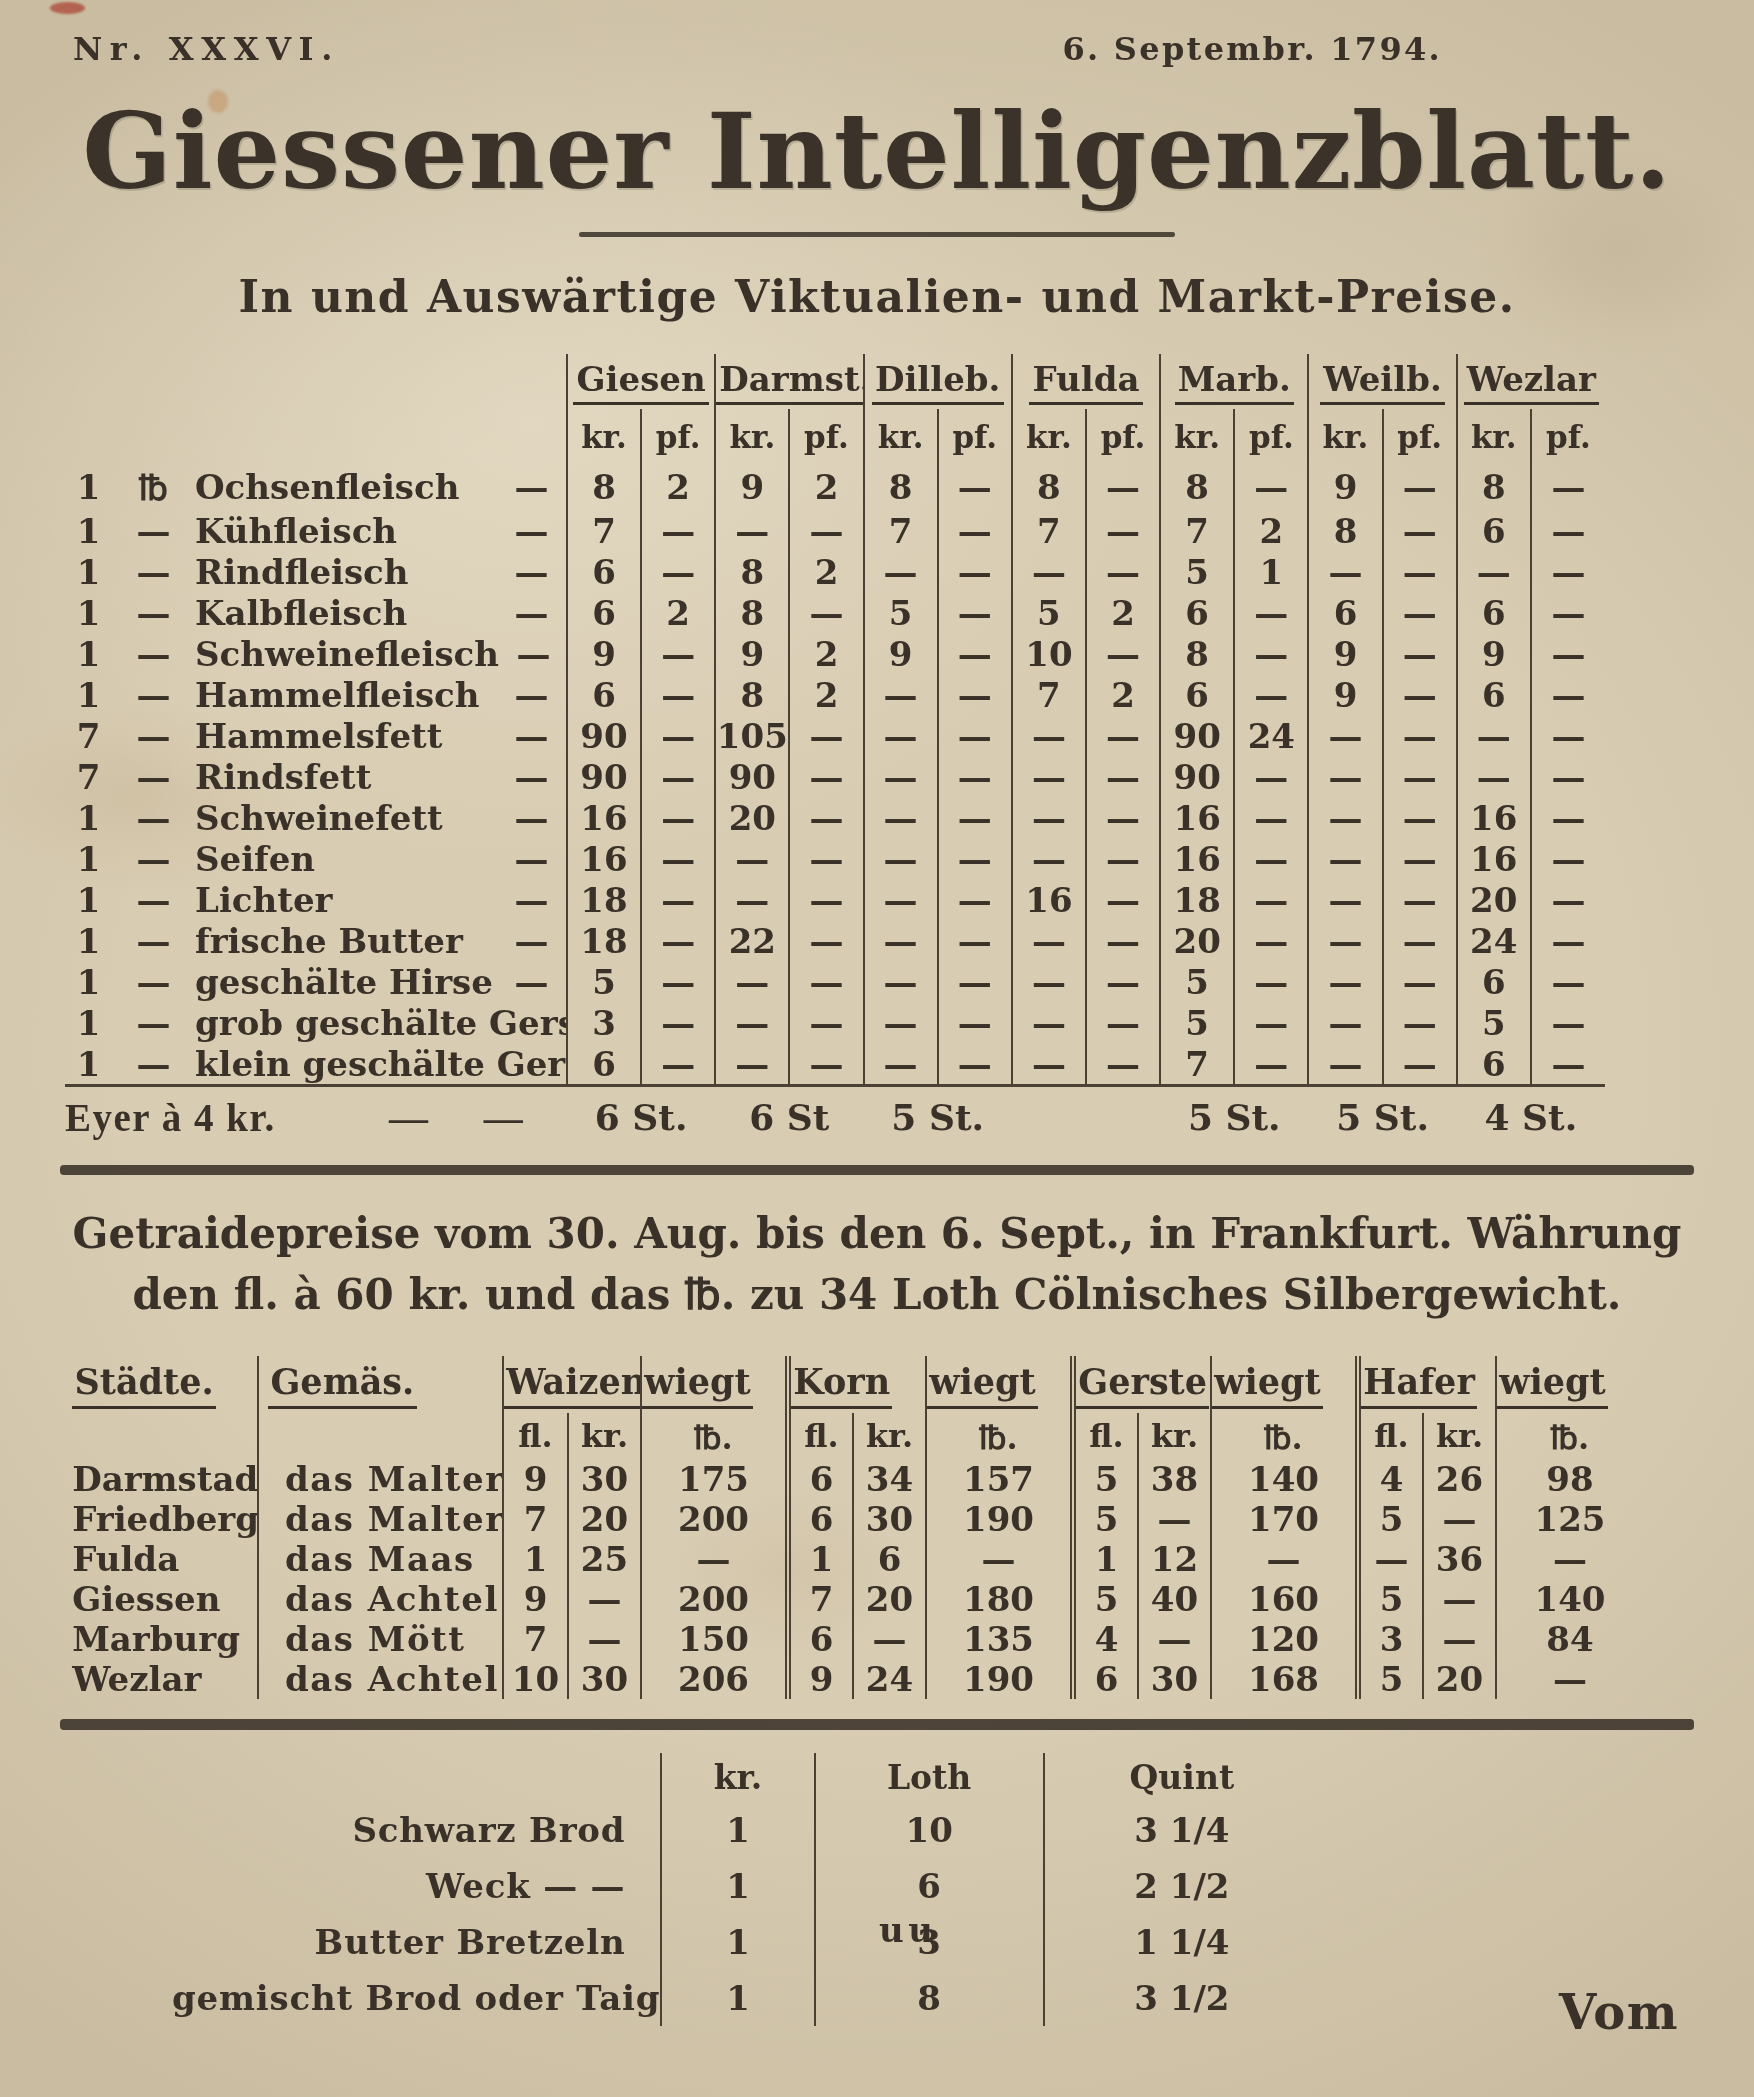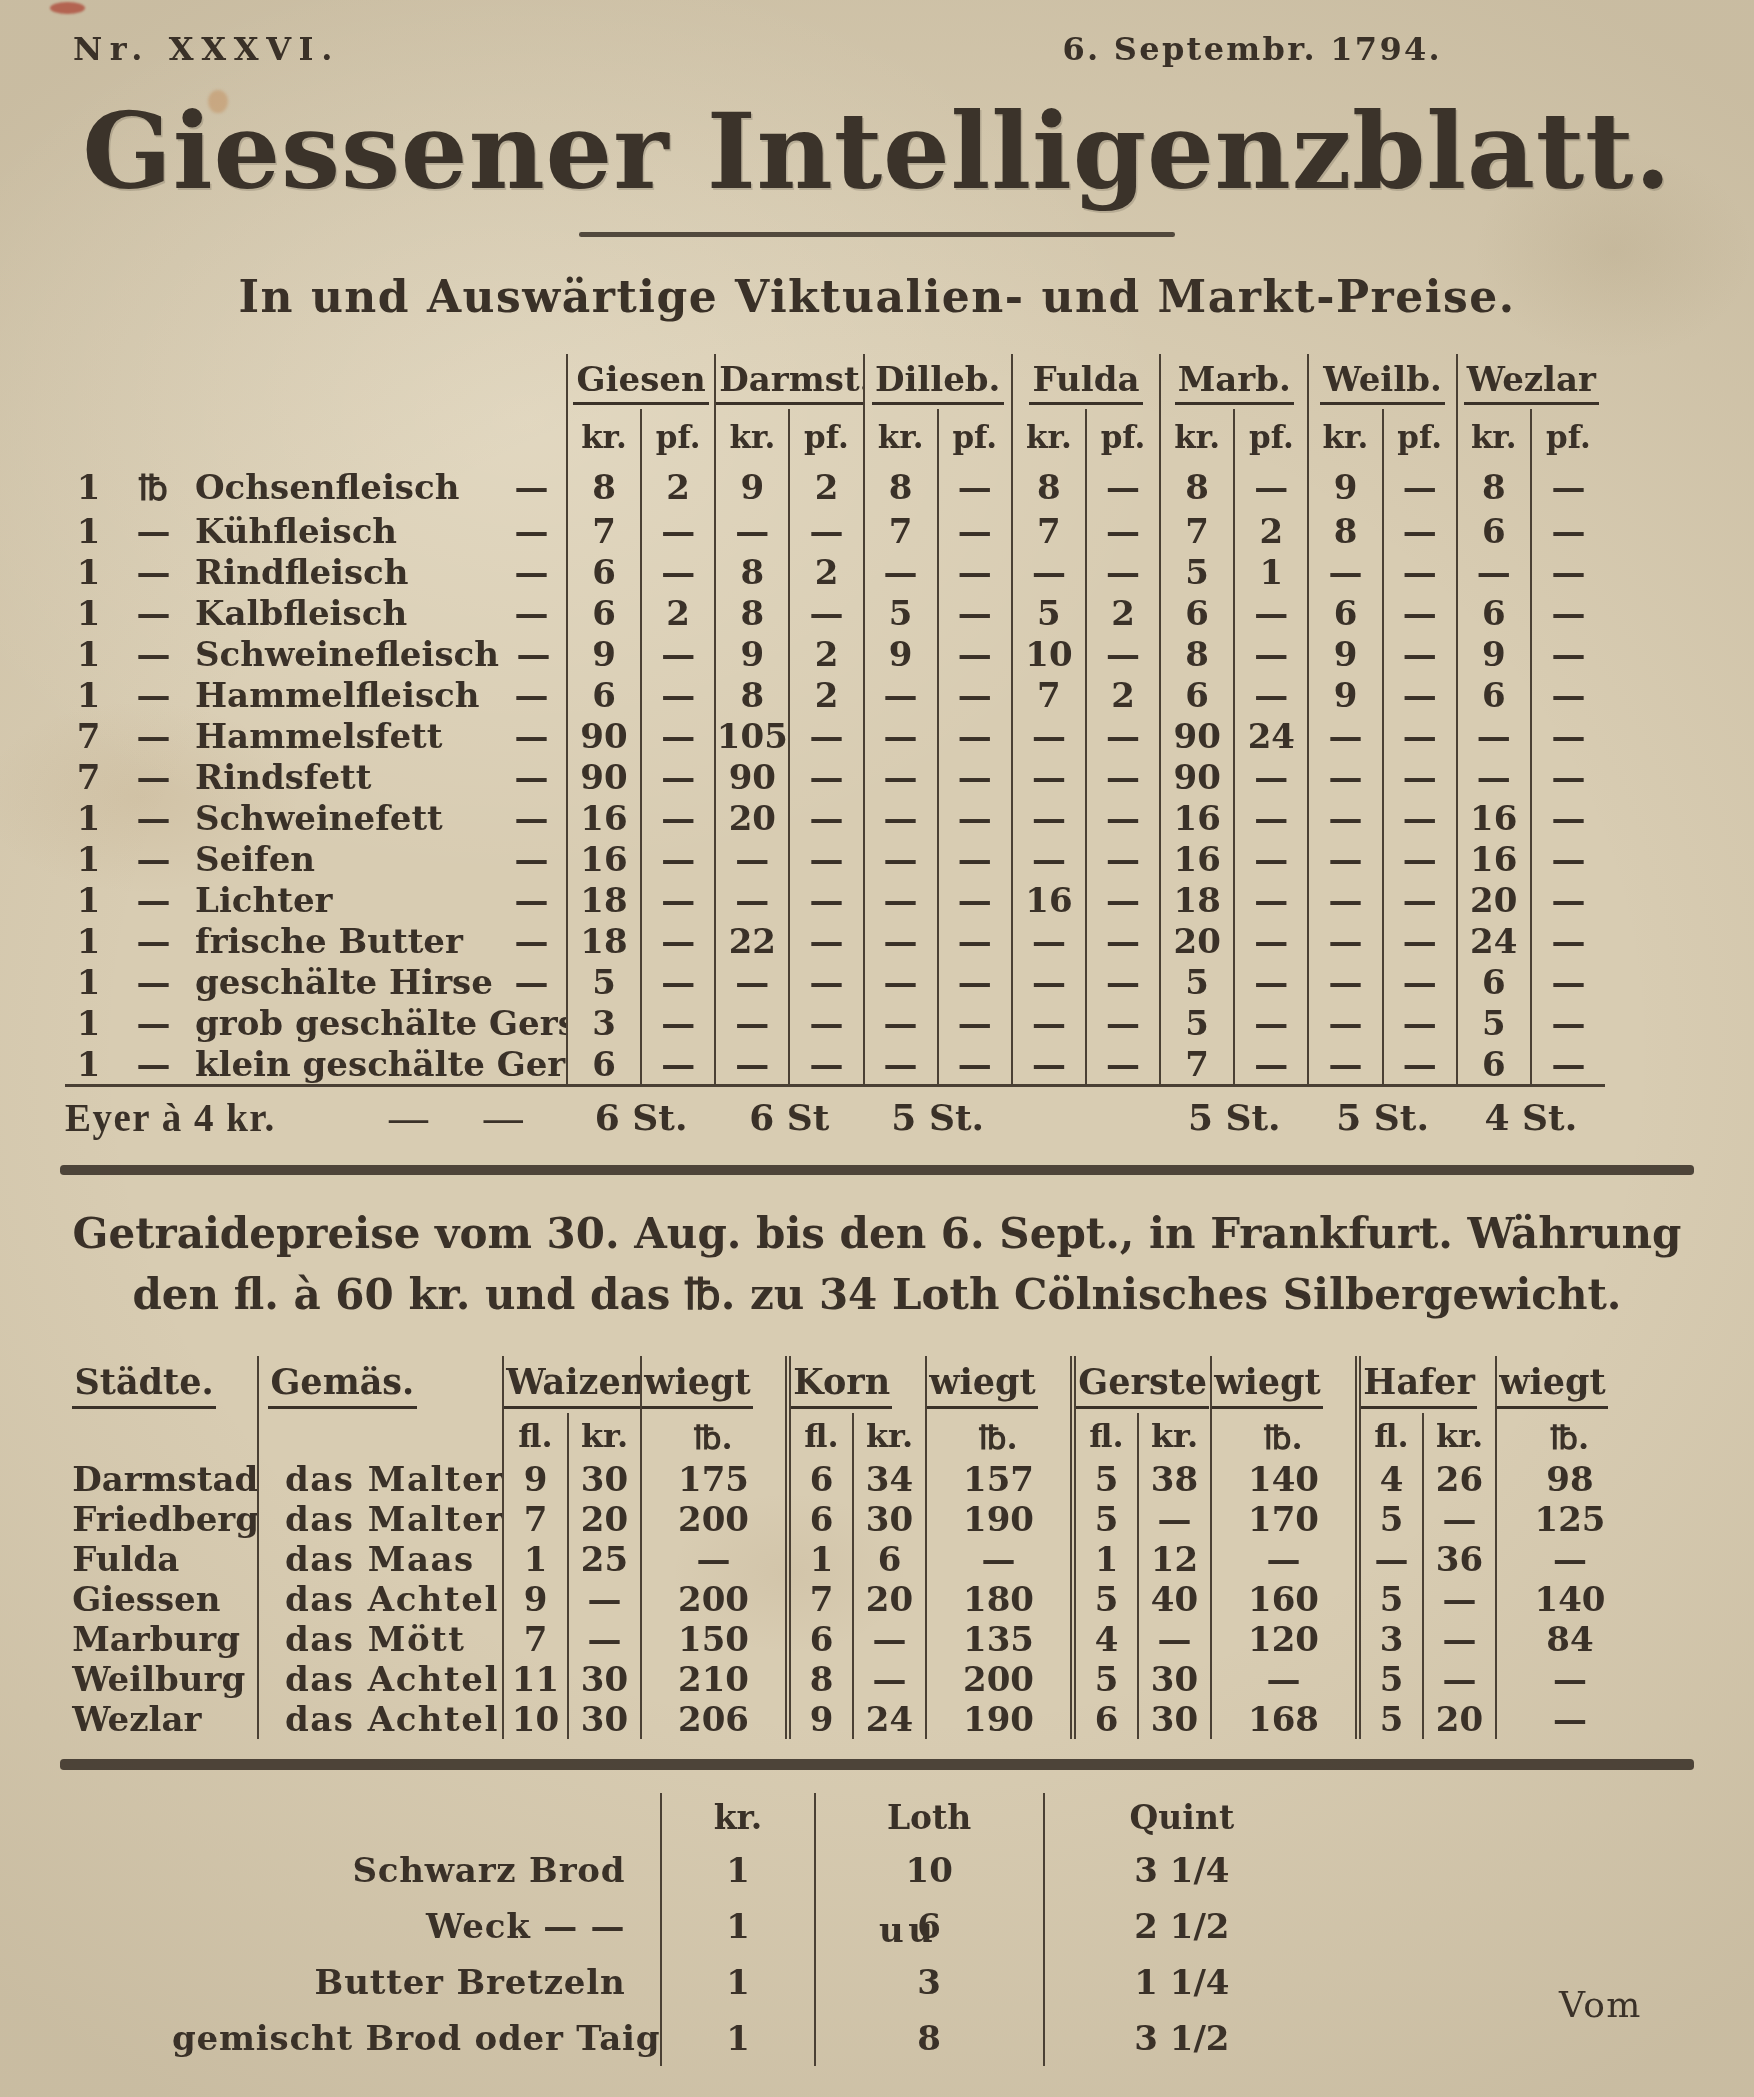--- a/index.html
+++ b/index.html
@@ -89,21 +89,21 @@
   .bread col.c-lbl{width:489px;}
   .bread col.c-kr{width:153px;}
   .bread col.c-loth{width:229px;}
   .bread col.c-quint{width:275px;}
   .bread .vline{border-left:2.3px solid var(--ink-soft);}
   .bread thead td{height:49px;text-align:center;font-size:33px;}
   .bread tbody td{height:56px;text-align:center;}
   .bread tbody td.lbl{text-align:right;padding-right:35px;letter-spacing:0.8px;}
 
   .footer-mark{position:absolute;left:879px;top:1910px;font-size:34px;font-weight:bold;letter-spacing:4.6px;}
-  .footer-catch{position:absolute;left:1559px;top:1984px;font-size:36px;font-weight:normal;letter-spacing:1.5px;}
+  .footer-catch{position:absolute;left:1559px;top:1984px;font-size:48px;font-weight:bold;letter-spacing:1.5px;}
 </style>
 </head>
 <body>
 
 <div class="page">
   <div class="stain-red"></div>
   <div class="stain-red2"></div>
 
   <div class="masthead">
     <span class="issue-no">Nr. XXXVI.</span>
@@ -669,36 +669,20 @@
           <td class="s1">—</td>
           <td class="s1">135</td>
           <td class="s2">4</td>
           <td class="s1">—</td>
           <td class="s1">120</td>
           <td class="s2">3</td>
           <td class="s1">—</td>
           <td class="s1">84</td>
         </tr>
         <tr>
-          <td class="city">Weilburg</td>
-          <td class="meas s1">das Achtel</td>
-          <td class="s1">11</td>
-          <td class="s1">30</td>
-          <td class="s1">210</td>
-          <td class="s2">8</td>
-          <td class="s1">—</td>
-          <td class="s1">200</td>
-          <td class="s2">5</td>
-          <td class="s1">30</td>
-          <td class="s1">—</td>
-          <td class="s2">5</td>
-          <td class="s1">—</td>
-          <td class="s1">—</td>
-        </tr>
-        <tr>
           <td class="city">Wezlar</td>
           <td class="meas s1">das Achtel</td>
           <td class="s1">10</td>
           <td class="s1">30</td>
           <td class="s1">206</td>
           <td class="s2">9</td>
           <td class="s1">24</td>
           <td class="s1">190</td>
           <td class="s2">6</td>
           <td class="s1">30</td>

